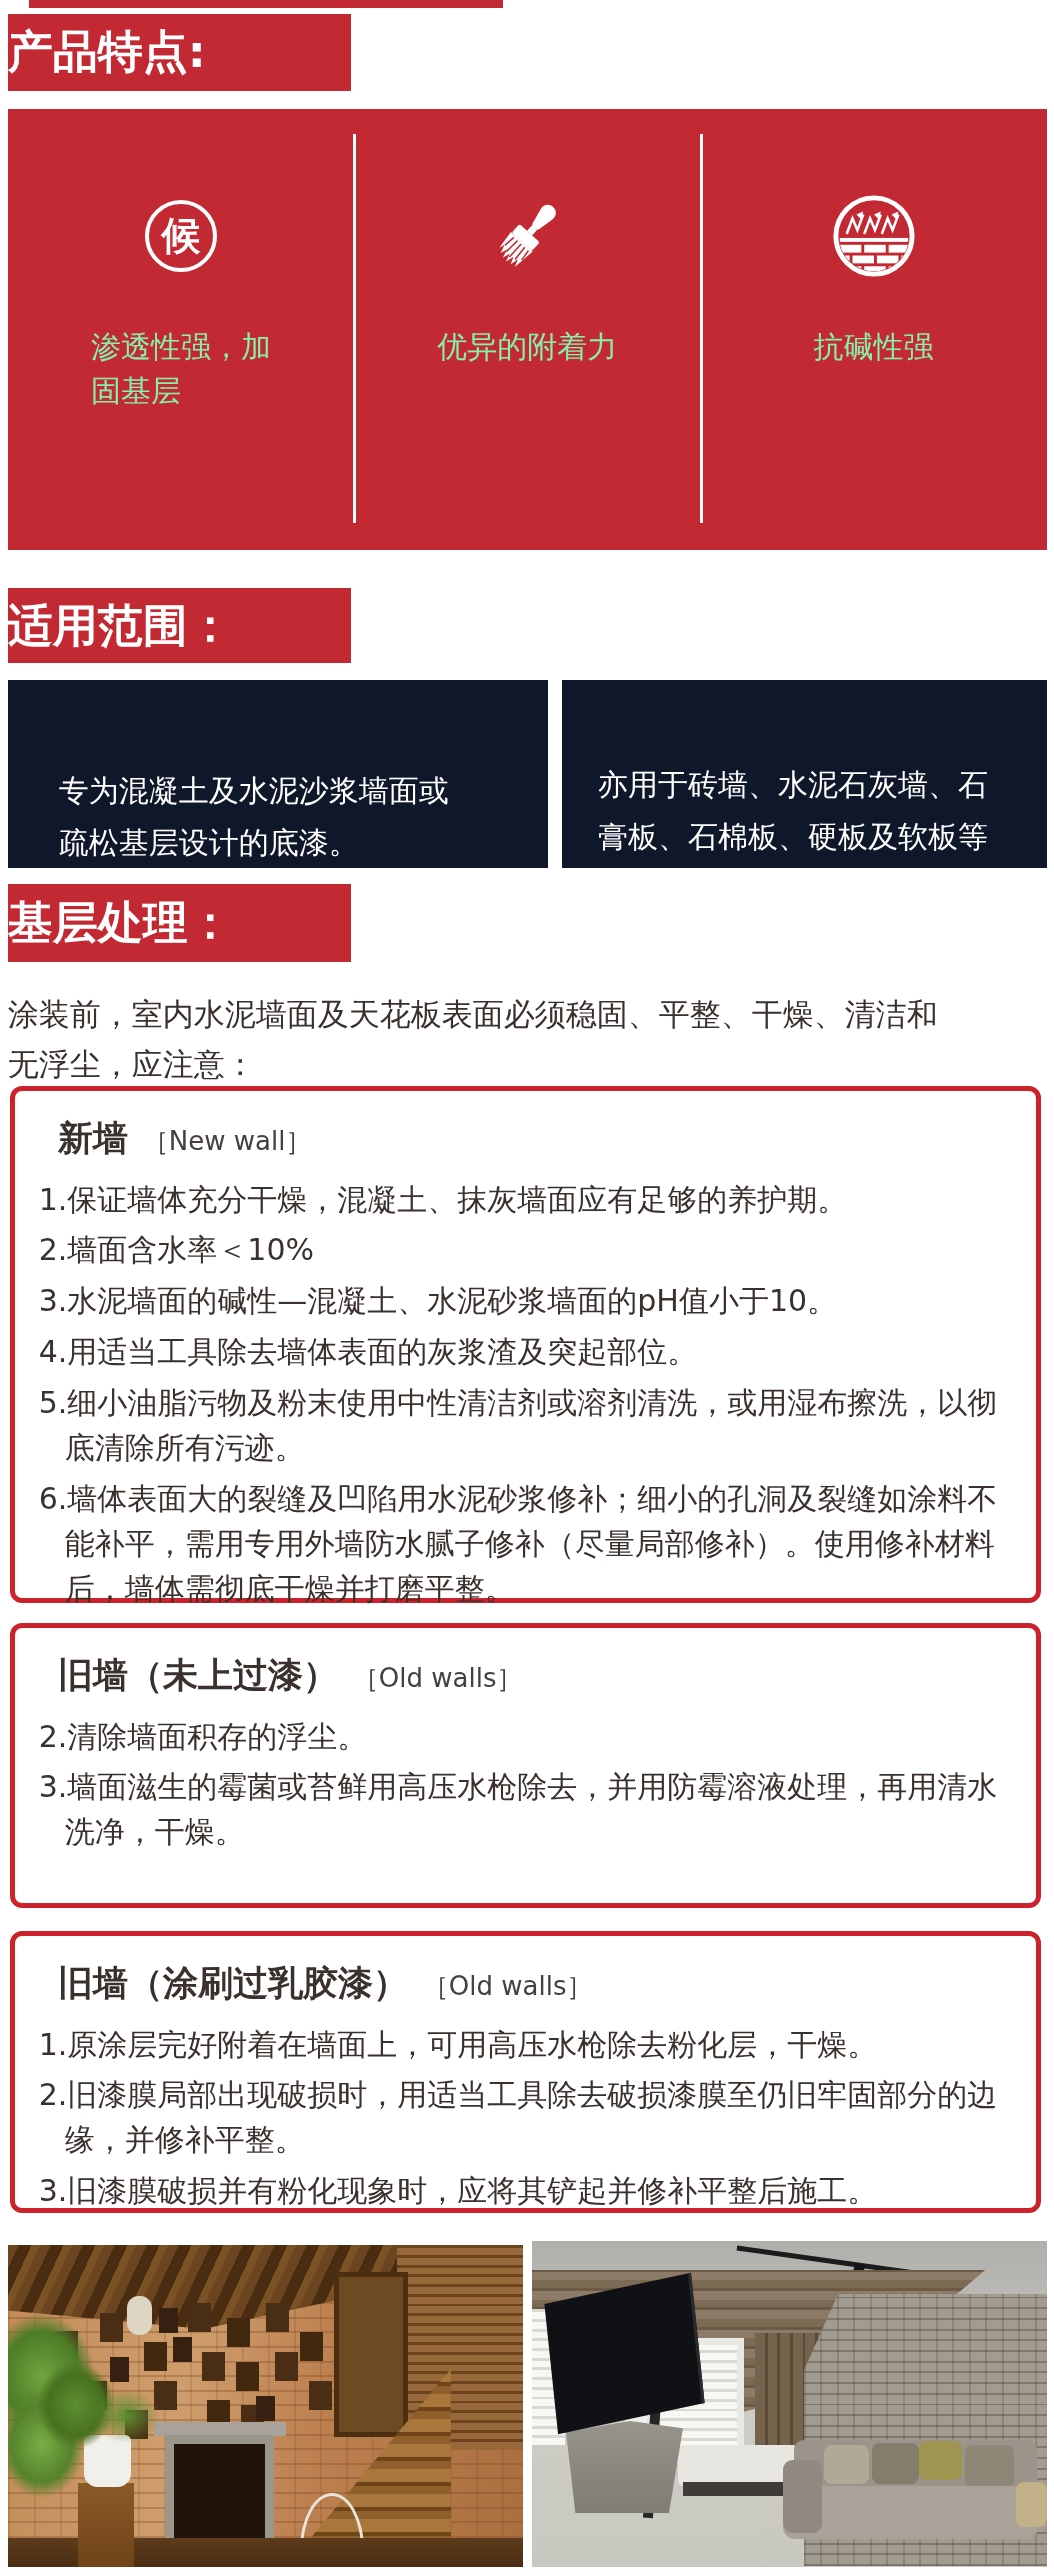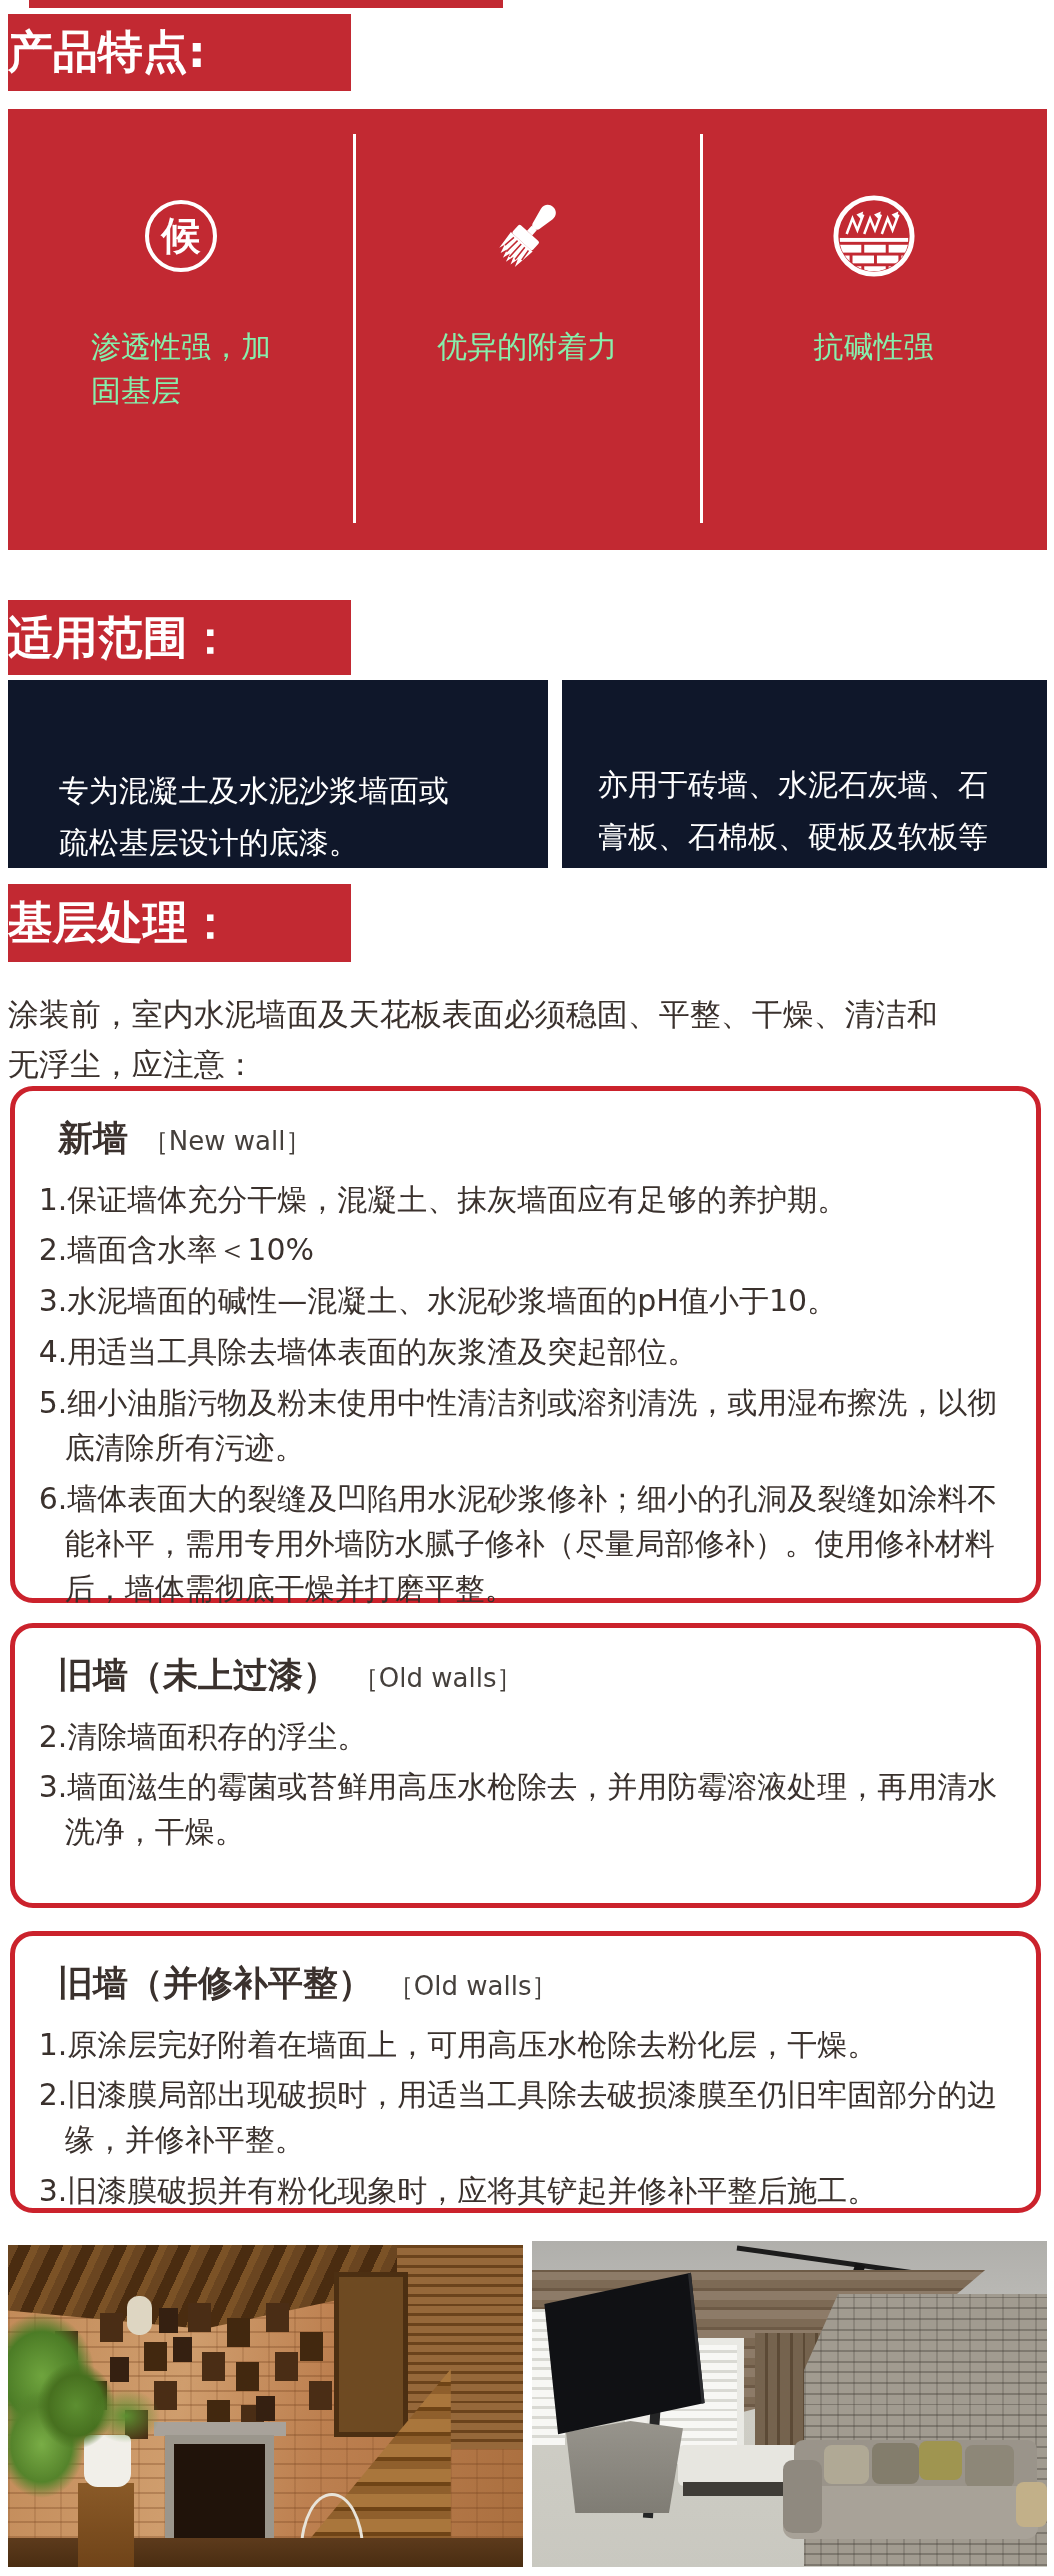--- a/index.html
+++ b/index.html
@@ -4,21 +4,21 @@
 <style>
   html,body{margin:0;padding:0;background:#ffffff;}
   .page{position:relative;width:1054px;height:2576px;background:#ffffff;overflow:hidden;
         font-family:"DejaVu Sans","Liberation Sans",sans-serif;}
   
   .top-strip{position:absolute;left:29px;top:0;width:474px;height:7.8px;background:#c22932;}
   
   .sec-heading{position:absolute;left:7.8px;width:343px;background:#c22932;color:#ffffff;
     display:flex;align-items:center;justify-content:flex-start;font-size:45px;font-weight:700;}
   .h-features{top:13.6px;height:77px;}
-  .h-scope{top:600px;height:75px;}
+  .h-scope{top:588px;height:75px;}
   .h-prep{top:884px;height:78px;}
   
   .features-panel{position:absolute;left:7.8px;top:109px;width:1039px;height:441px;background:#c22932;display:flex;}
   .fcol{width:33.333%;display:flex;flex-direction:column;align-items:center;padding-top:82px;box-sizing:border-box;}
   .ficon-wrap{height:89px;display:flex;align-items:center;justify-content:center;}
   .icon-circle{width:64px;height:64px;border:4.9px solid #fff;border-radius:50%;
     display:flex;align-items:center;justify-content:center;}
   .icon-circle span{font-size:39px;font-weight:700;color:#fff;line-height:1;}
   .flabel{margin-top:45px;color:#86efac;font-size:30px;line-height:44px;text-align:left;white-space:pre-line;}
   .fdiv{position:absolute;top:25px;width:2.9px;height:389px;background:#ffffff;}
@@ -26,21 +26,21 @@
   
   .scope-card{position:absolute;background:#0f172a;color:#ffffff;box-sizing:border-box;
     font-size:30px;line-height:52px;white-space:pre-line;}
   .card-1{left:7.8px;top:680px;width:540px;height:188px;padding:33px 0 0 51px;}
   .card-2{left:562px;top:680px;width:485px;height:188px;padding:27px 0 0 36px;}
   
   .intro{position:absolute;left:7.8px;top:989px;width:1039px;color:#3a312d;
     font-size:31px;line-height:50px;white-space:pre-line;}
   
   .rule-box{position:absolute;left:9.7px;width:1031px;box-sizing:border-box;background:#ffffff;
-    border:5.8px solid #cb222c;border-radius:23px;padding:25px 27px 0 24px;}
+    border:5.8px solid #cb222c;border-radius:12px;padding:25px 27px 0 24px;}
   .box-1{top:1086px;height:517px;}
   .box-2{top:1623px;height:285px;}
   .box-3{top:1931px;height:282px;}
   .box-title-row{margin:0 0 9.7px 19.4px;line-height:45px;}
   .box-title{font-size:35px;font-weight:700;color:#3a312d;}
   .box-title-en{font-size:26px;font-weight:400;color:#45403c;margin-left:9.7px;}
   .li{color:#3a312d;font-size:30px;line-height:45px;margin-bottom:5.8px;
     padding-left:26px;text-indent:-26px;white-space:pre-line;}
   
   .photo{position:absolute;overflow:hidden;}
@@ -237,21 +237,21 @@
       <span class="box-title">旧墙（未上过漆）</span>
       <span class="box-title-en">［Old walls］</span>
     </div>
     <div class="li">2.清除墙面积存的浮尘。</div>
     <div class="li">3.墙面滋生的霉菌或苔鲜用高压水枪除去，并用防霉溶液处理，再用清水
 洗净，干燥。</div>
   </div>
 
   <div class="rule-box box-3">
     <div class="box-title-row">
-      <span class="box-title">旧墙（并修补平整）</span>
+      <span class="box-title">旧墙（涂刷过乳胶漆）</span>
       <span class="box-title-en">［Old walls］</span>
     </div>
     <div class="li">1.原涂层完好附着在墙面上，可用高压水枪除去粉化层，干燥。</div>
     <div class="li">2.旧漆膜局部出现破损时，用适当工具除去破损漆膜至仍旧牢固部分的边
 缘，并修补平整。</div>
     <div class="li">3.旧漆膜破损并有粉化现象时，应将其铲起并修补平整后施工。</div>
   </div>
 
   <div class="photo photo-left">
     <div class="pl-brick"></div>

